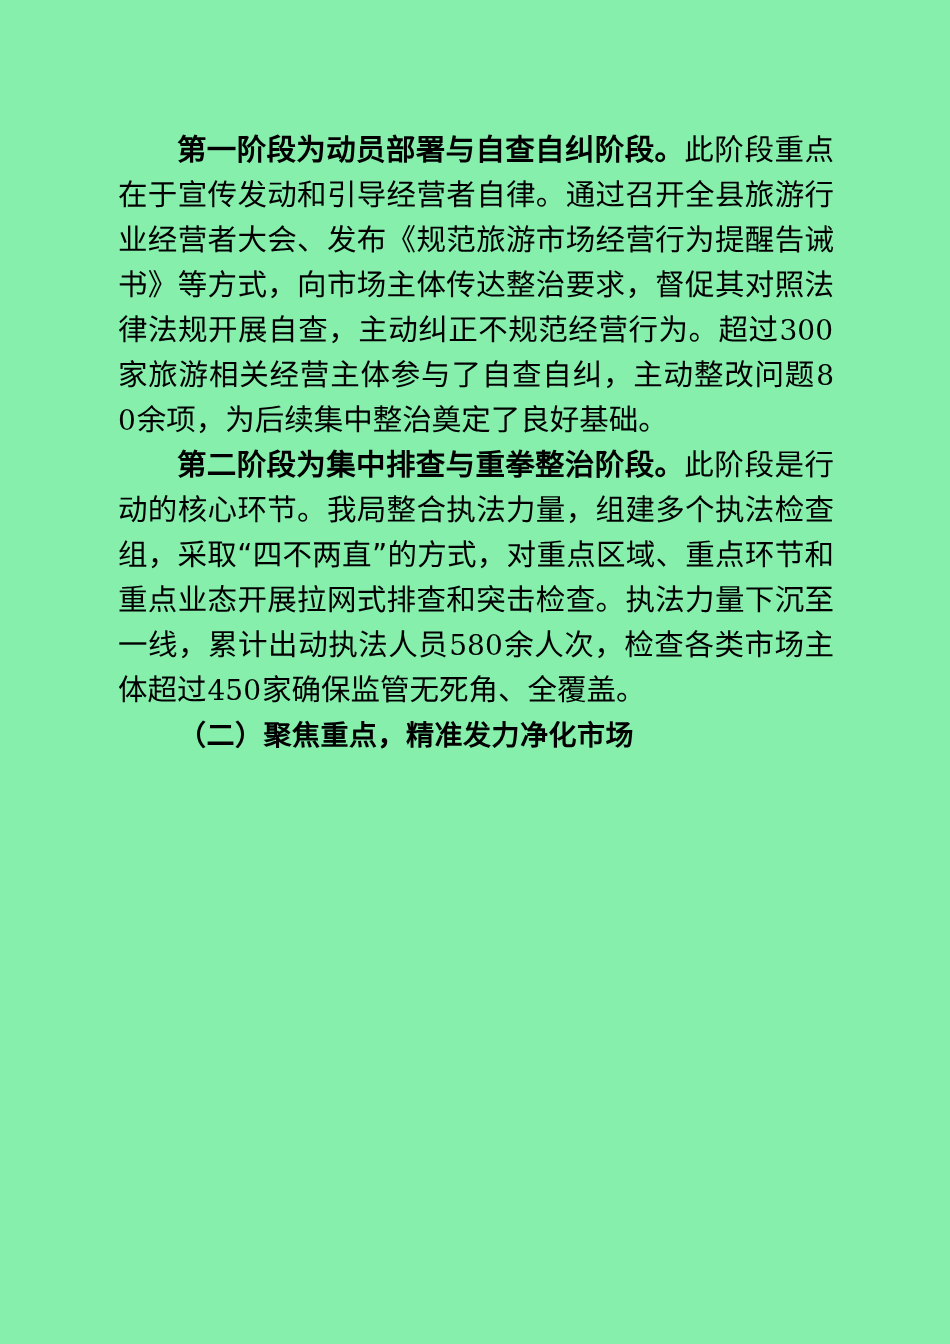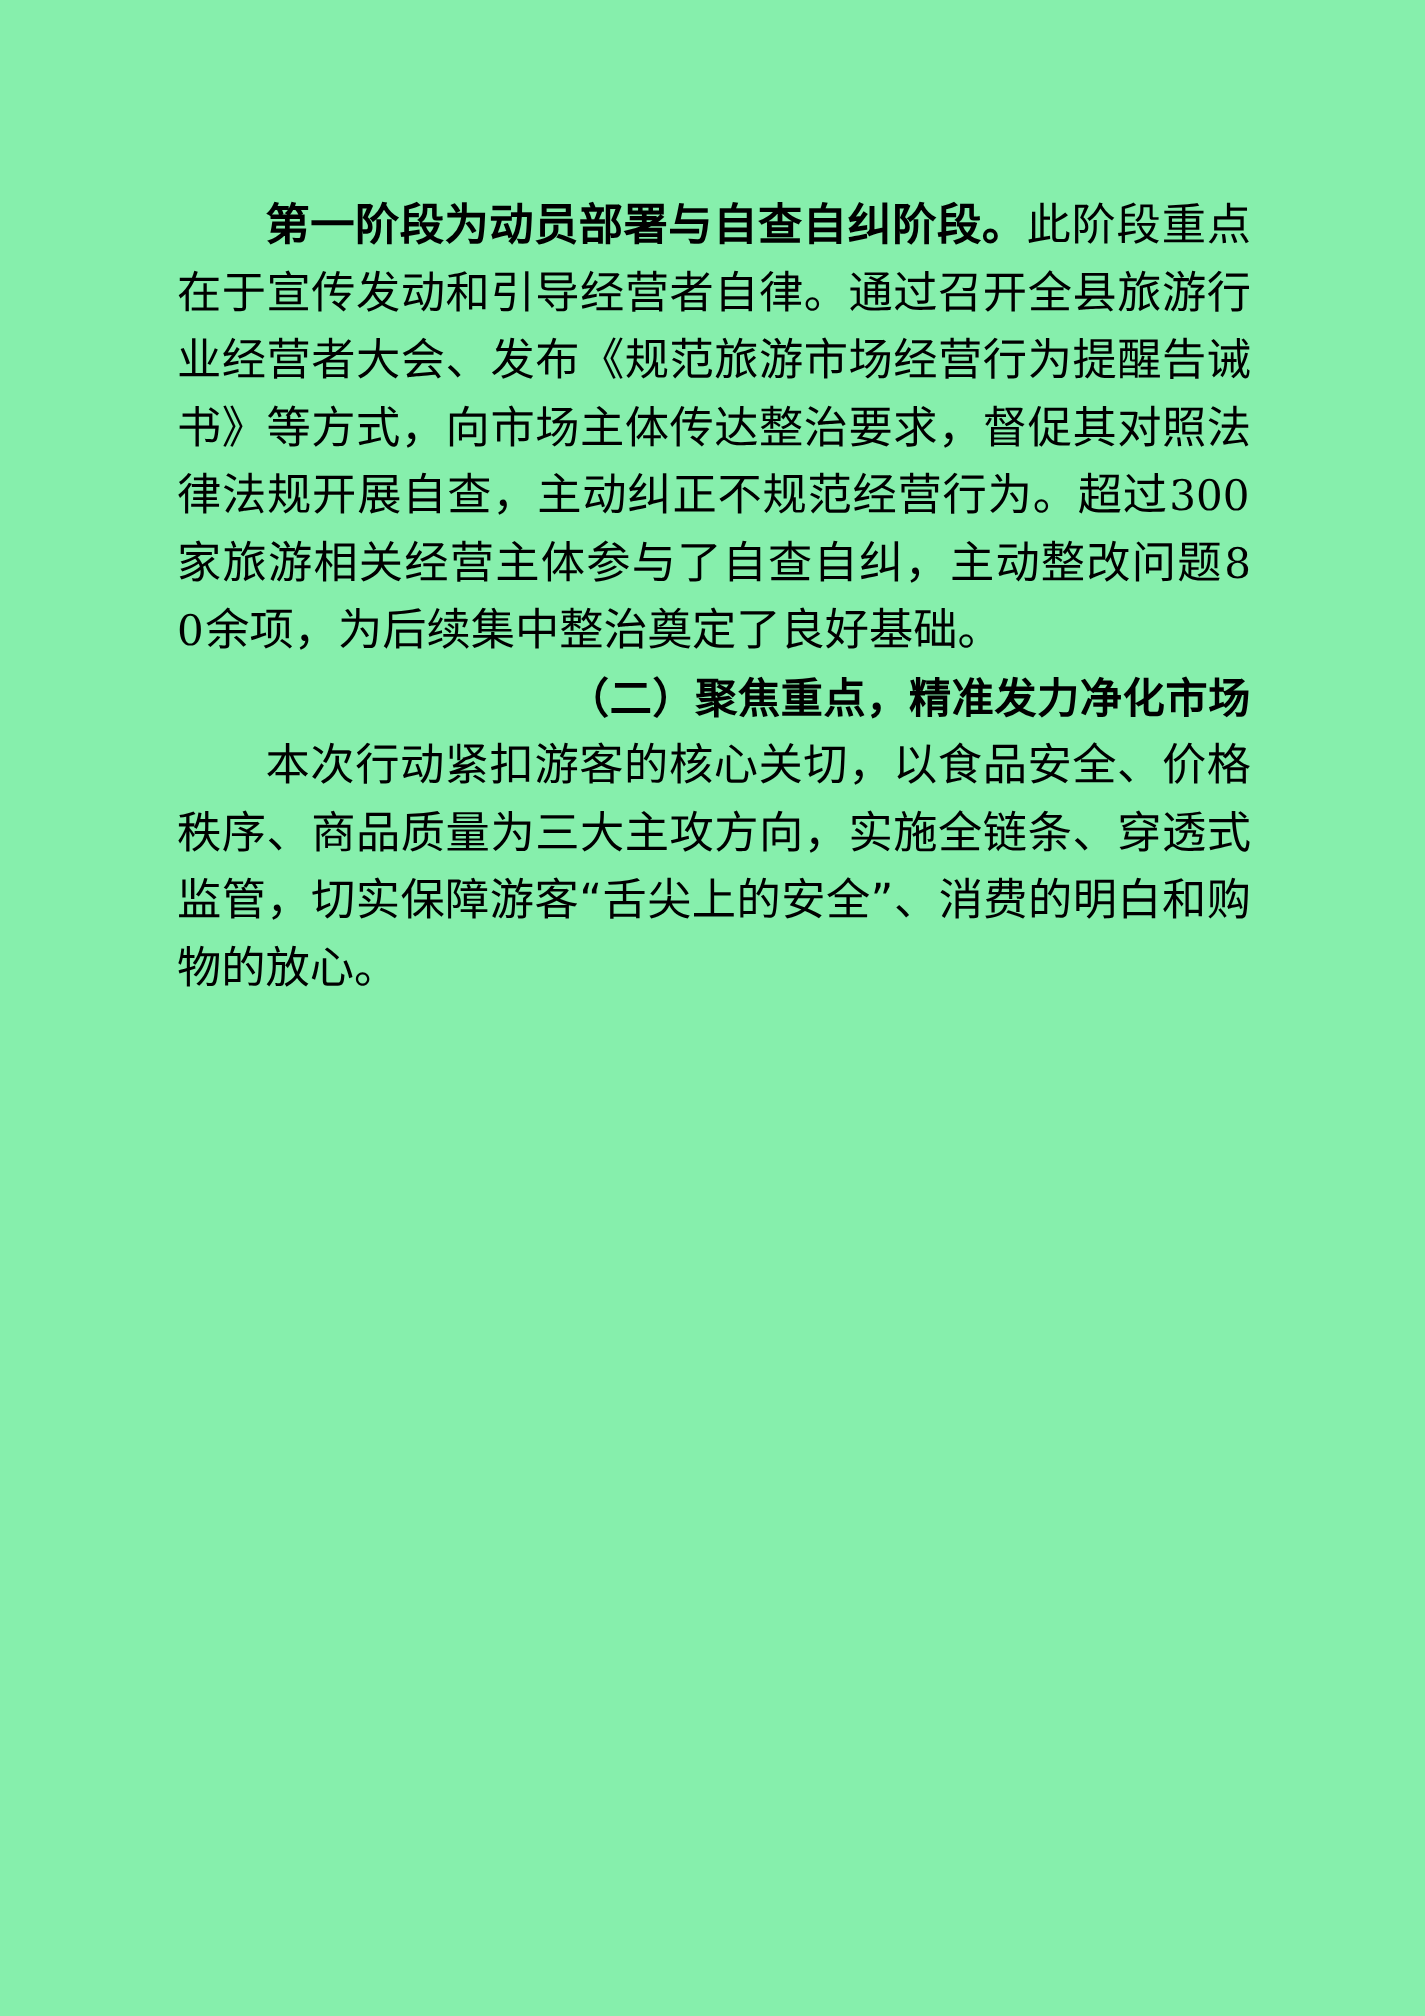--- a/index.html
+++ b/index.html
@@ -40,21 +40,21 @@
     font-weight: 400;
     word-break: break-all;
     font-family: "DejaVu Sans", "Liberation Sans", sans-serif;
   }
   p.heading {
     margin: 0;
     padding: 0;
     font-size: 28px;
     line-height: 45px;
     color: #000000;
-    text-align: right;
+    text-align: left;
     text-indent: 60px;
     font-weight: 700;
     letter-spacing: 0.5px;
     font-family: "DejaVu Serif", "Liberation Serif", serif;
   }
   .lead {
     font-weight: 700;
     letter-spacing: -0.2px;
   }
   .num {
@@ -65,22 +65,22 @@
 </style>
 </head>
 <body>
 
 <div class="page">
 
   <div class="doc-body">
 
     <p class="para"><span class="lead">第一阶段为动员部署与自查自纠阶段。</span><span>此阶段重点在于宣传发动和引导经营者自律。通过召开全县旅游行业经营者大会、发布《规范旅游市场经营行为提醒告诫书》等方式，向市场主体传达整治要求，督促其对照法律法规开展自查，主动纠正不规范经营行为。超过<span class="num">300</span>家旅游相关经营主体参与了自查自纠，主动整改问题<span class="num">80</span>余项，为后续集中整治奠定了良好基础。</span></p>
 
+    <p class="para"><span class="lead">第二阶段为集中排查与重拳整治阶段。</span><span>此阶段是行动的核心环节。我局整合执法力量，组建多个执法检查组，采取“四不两直”的方式，对重点区域、重点环节和重点业态开展拉网式排查和突击检查。执法力量下沉至一线，累计出动执法人员<span class="num">580</span>余人次，检查各类市场主体超过<span class="num">450</span>家确保监管无死角、全覆盖。</span></p>
 
 
     <p class="heading">（二）聚焦重点，精准发力净化市场</p>
 
-    <p class="para"><span>本次行动紧扣游客的核心关切，以食品安全、价格秩序、商品质量为三大主攻方向，实施全链条、穿透式监管，切实保障游客“舌尖上的安全”、消费的明白和购物的放心。</span></p>
 
 
   </div>
 
 </div>
 
 </body></html>

